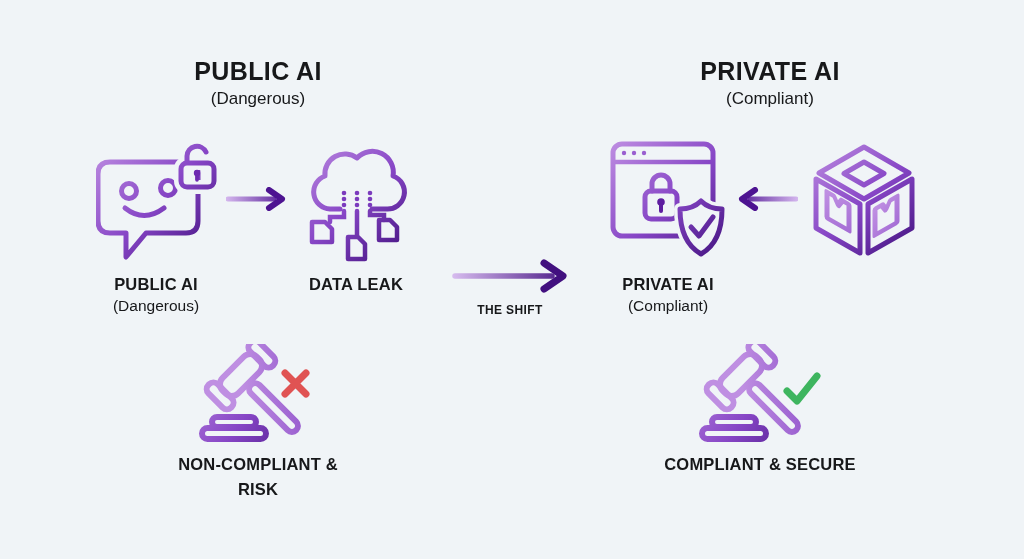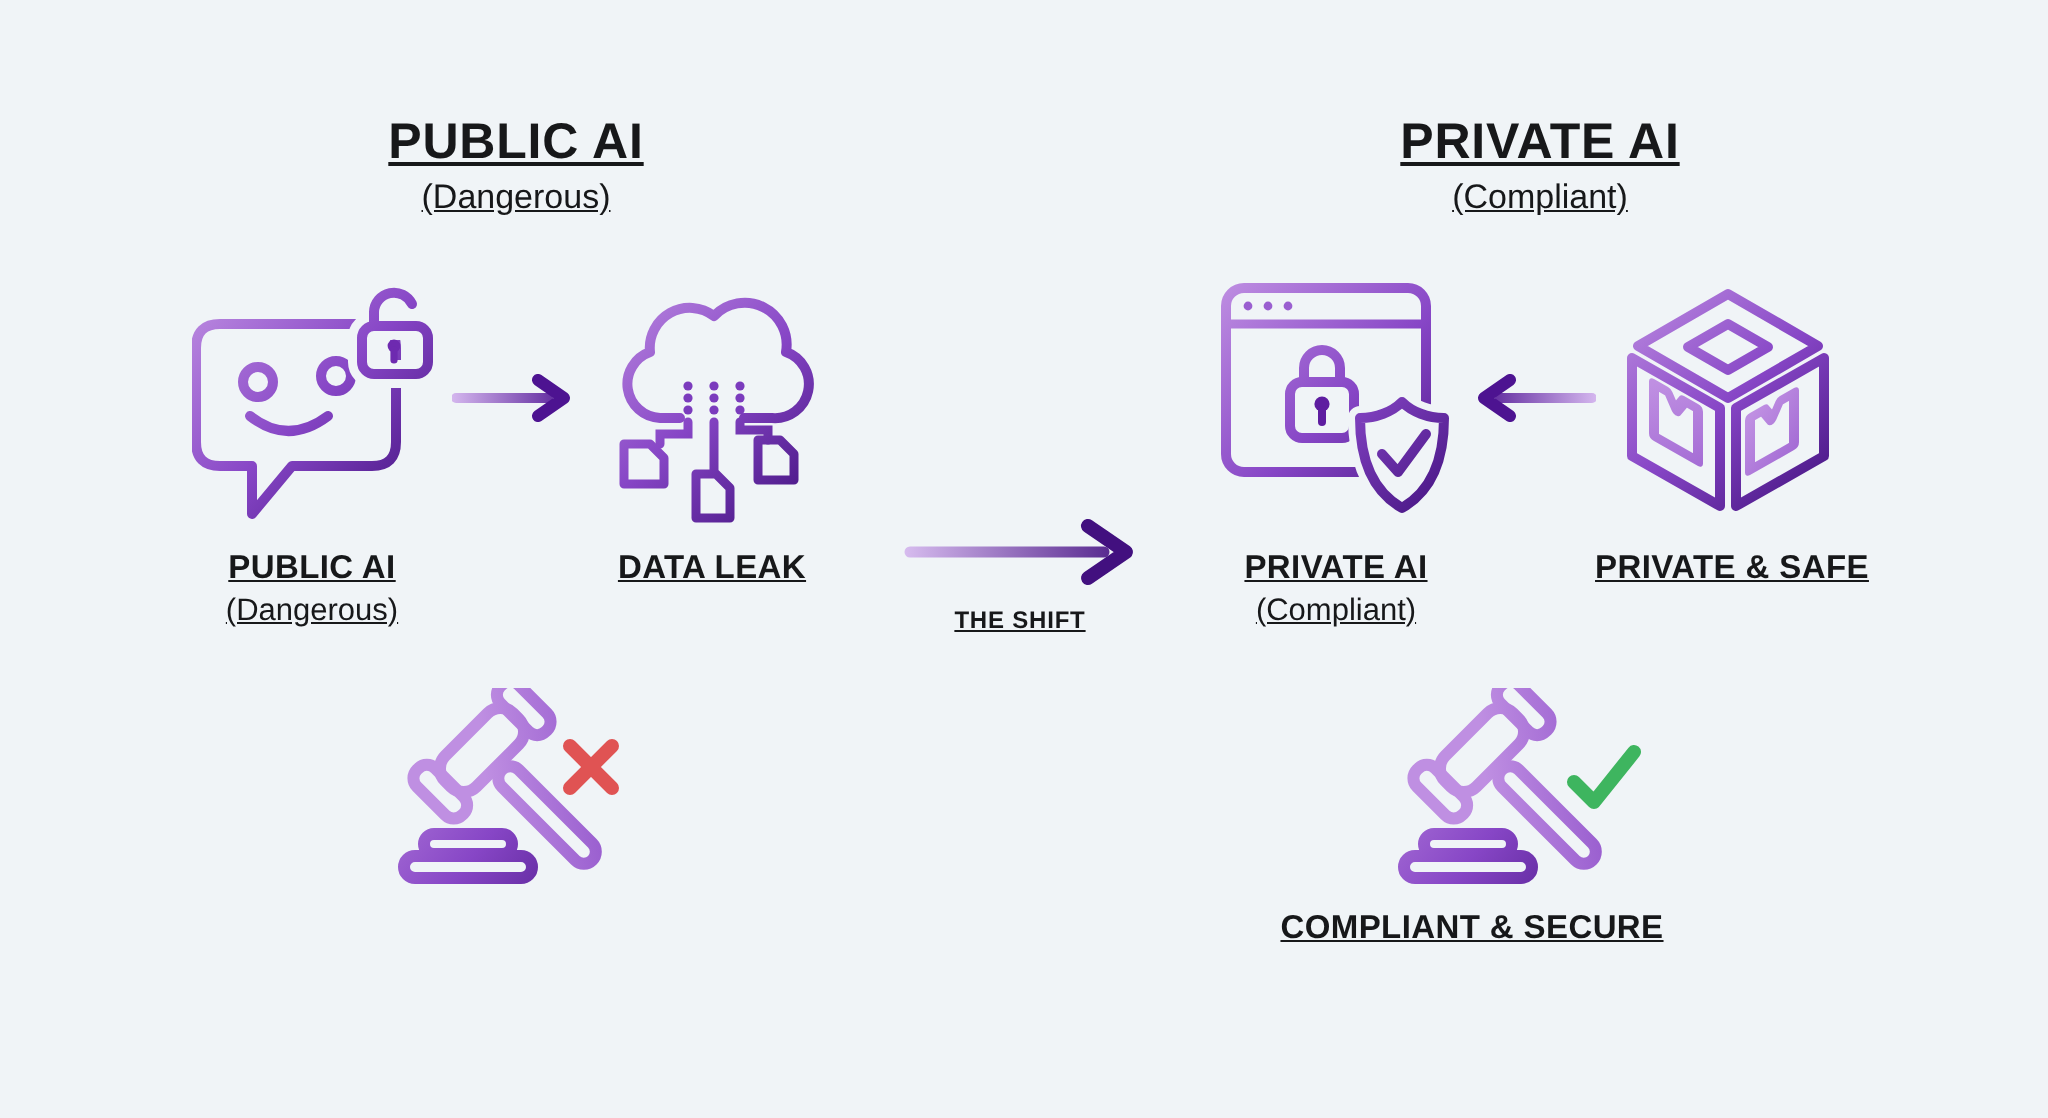--- a/index.html
+++ b/index.html
@@ -3,21 +3,21 @@
 <meta charset="utf-8">
 <style>
   html,body { margin:0; padding:0; }
   #canvas {
     position:relative; width:1024px; height:559px;
     background:#f0f4f7; overflow:hidden;
     font-family:"Liberation Sans", sans-serif;
     color:#17181a;
   }
   .abs { position:absolute; }
-  .center { text-align:center;text-decoration:underline; }
+  .center { text-align:center; }
   .col-title { font-size:25px; font-weight:bold; letter-spacing:.4px; line-height:27px; }
   .col-sub   { font-size:17px; font-weight:500; margin-top:4px; }
   .icon-label { font-size:16.5px; font-weight:bold; letter-spacing:.2px; line-height:22px; }
   .icon-sublabel { font-size:15.5px; font-weight:500; line-height:21px; }
   .shift-label { font-size:12px; font-weight:bold; letter-spacing:.4px; }
   .bottom-label { font-size:16.5px; font-weight:bold; letter-spacing:.2px; line-height:25px; }
   svg { display:block; }
 </style>
 </head>
 <body>
@@ -178,21 +178,20 @@
 
   <div class="abs center" style="left:56px; top:273px; width:200px;">
     <div class="icon-label">PUBLIC AI</div>
     <div class="icon-sublabel">(Dangerous)</div>
   </div>
   <div class="abs center icon-label" style="left:256px; top:273px; width:200px;text-align:center;">DATA LEAK</div>
   <div class="abs center" style="left:568px; top:273px; width:200px;">
     <div class="icon-label">PRIVATE AI</div>
     <div class="icon-sublabel">(Compliant)</div>
   </div>
-  <div class="abs center icon-label" style="left:766px; top:273px; width:200px;">PRIVATE &amp; SAFE</div>
 
   <div class="abs" style="left:197px; top:344px;">
     <svg width="140" height="104" viewBox="0 0 140 104" fill="none">
       <defs>
         <linearGradient id="grad-gavel1" gradientUnits="userSpaceOnUse" x1="0" y1="0" x2="130" y2="104">
           <stop offset="0" stop-color="#bf8fe2"></stop>
             <stop offset="0.5" stop-color="#8746c6"></stop>
             <stop offset="1" stop-color="#3c0d78"></stop>
         </linearGradient>
       </defs>
@@ -200,20 +199,24 @@
         <rect x="-24" y="-11" width="48" height="22" rx="9"></rect>
         <rect x="-36" y="-16" width="13" height="32" rx="6"></rect>
         <rect x="23" y="-16" width="13" height="32" rx="6"></rect>
         <rect x="-6" y="14" width="12" height="64" rx="6"></rect>
       </g>
       <rect x="15" y="73" width="44" height="10" rx="5" stroke="url(#grad-gavel1)" stroke-width="6"></rect>
       <rect x="5" y="84" width="64" height="11" rx="5.5" stroke="url(#grad-gavel1)" stroke-width="6"></rect>
       <path d="M88,29 L109,50 M109,29 L88,50" stroke="#e05353" stroke-width="7" stroke-linecap="round"></path>
     </svg>
   </div>
+  <div class="abs center bottom-label" style="left:108px; top:452px; width:300px;">
+    <div>NON-COMPLIANT &amp;</div>
+    <div>RISK</div>
+  </div>
 
   <div class="abs" style="left:697px; top:344px;">
     <svg width="140" height="104" viewBox="0 0 140 104" fill="none">
       <defs>
         <linearGradient id="grad-gavel2" gradientUnits="userSpaceOnUse" x1="0" y1="0" x2="130" y2="104">
           <stop offset="0" stop-color="#bf8fe2"></stop>
             <stop offset="0.5" stop-color="#8746c6"></stop>
             <stop offset="1" stop-color="#3c0d78"></stop>
         </linearGradient>
       </defs>
@@ -221,15 +224,15 @@
         <rect x="-24" y="-11" width="48" height="22" rx="9"></rect>
         <rect x="-36" y="-16" width="13" height="32" rx="6"></rect>
         <rect x="23" y="-16" width="13" height="32" rx="6"></rect>
         <rect x="-6" y="14" width="12" height="64" rx="6"></rect>
       </g>
       <rect x="15" y="73" width="44" height="10" rx="5" stroke="url(#grad-gavel2)" stroke-width="6"></rect>
       <rect x="5" y="84" width="64" height="11" rx="5.5" stroke="url(#grad-gavel2)" stroke-width="6"></rect>
       <path d="M90,47 L100,57 L120,32" stroke="#3eb55f" stroke-width="7" stroke-linecap="round" stroke-linejoin="round"></path>
     </svg>
   </div>
-  <div class="abs center bottom-label" style="left:586px; top:452px; width:300px;">COMPLIANT &amp; SECURE</div>
+  <div class="abs center bottom-label" style="left:610px; top:452px; width:300px;">COMPLIANT &amp; SECURE</div>
 
 </div>
 
 </body></html>

